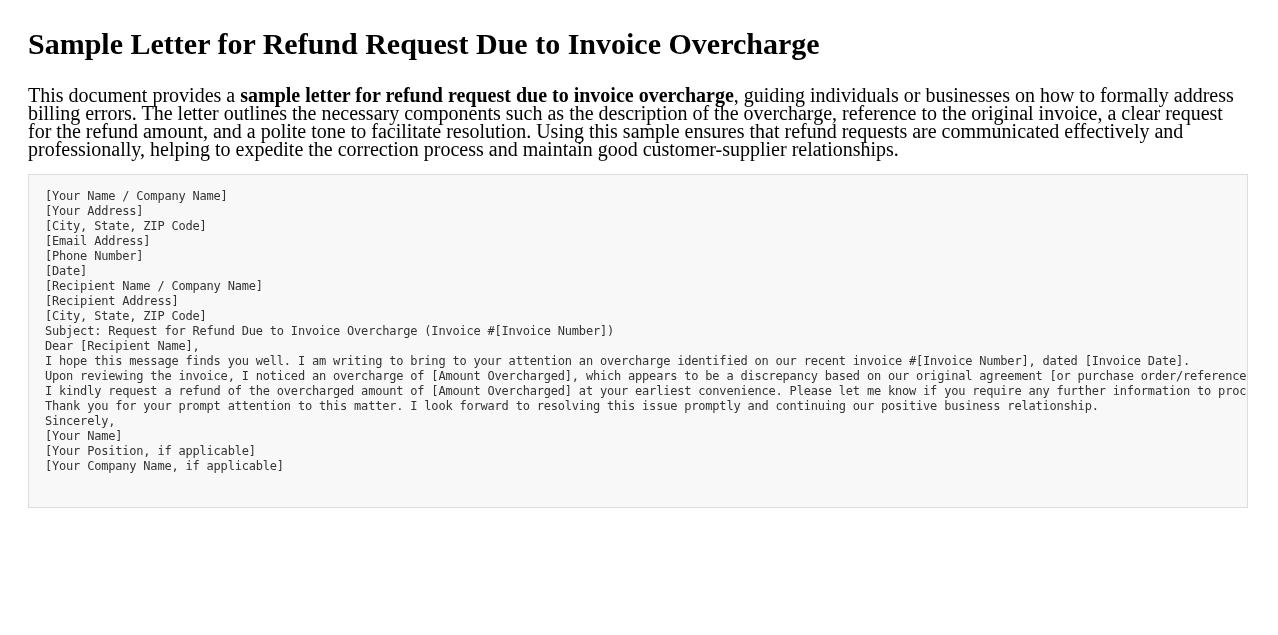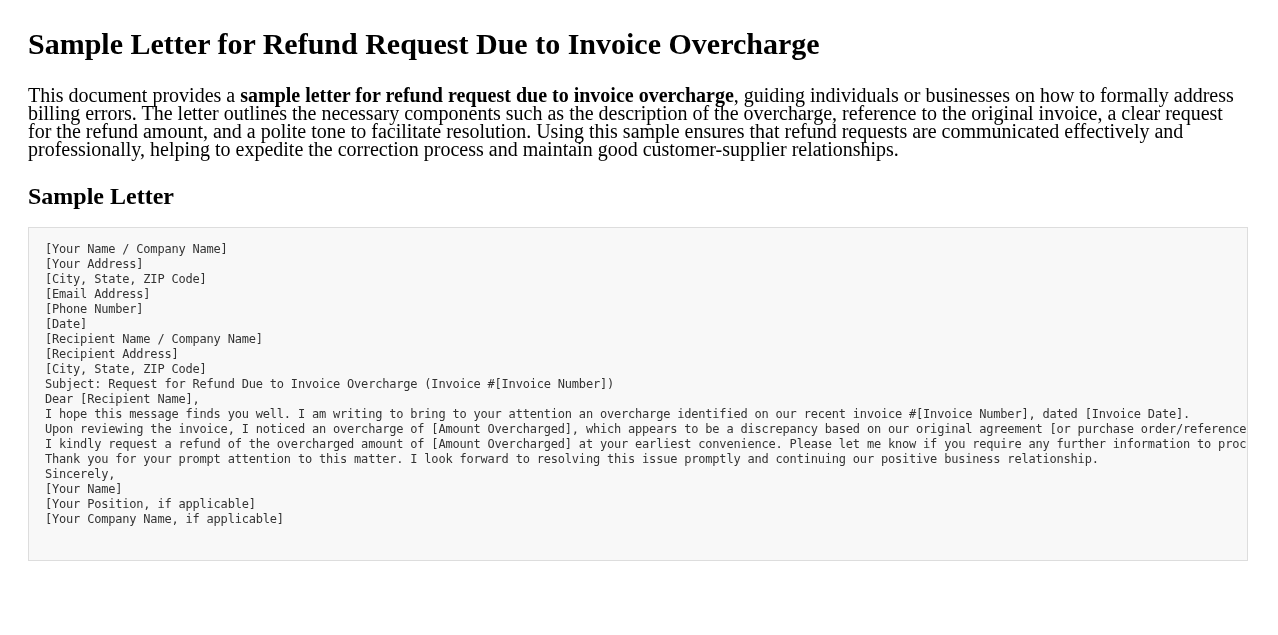--- a/index.html
+++ b/index.html
@@ -58,21 +58,20 @@
 </head>
 <body>
 
 <div class="page">
   <div class="content">
 
     <h1 class="doc-title">Sample Letter for Refund Request Due to Invoice Overcharge</h1>
 
     <p class="intro"><span>This document provides a </span><b>sample letter for refund request due to invoice overcharge</b><span>, guiding individuals or businesses on how to formally address billing errors. The letter outlines the necessary components such as the description of the overcharge, reference to the original invoice, a clear request for the refund amount, and a polite tone to facilitate resolution. Using this sample ensures that refund requests are communicated effectively and professionally, helping to expedite the correction process and maintain good customer-supplier relationships.</span></p>
 
-    <h2 class="section-heading">Sample Letter</h2>
 
     <pre class="code-block">[Your Name / Company Name]
 [Your Address]
 [City, State, ZIP Code]
 [Email Address]
 [Phone Number]
 [Date]
 [Recipient Name / Company Name]
 [Recipient Address]
 [City, State, ZIP Code]

